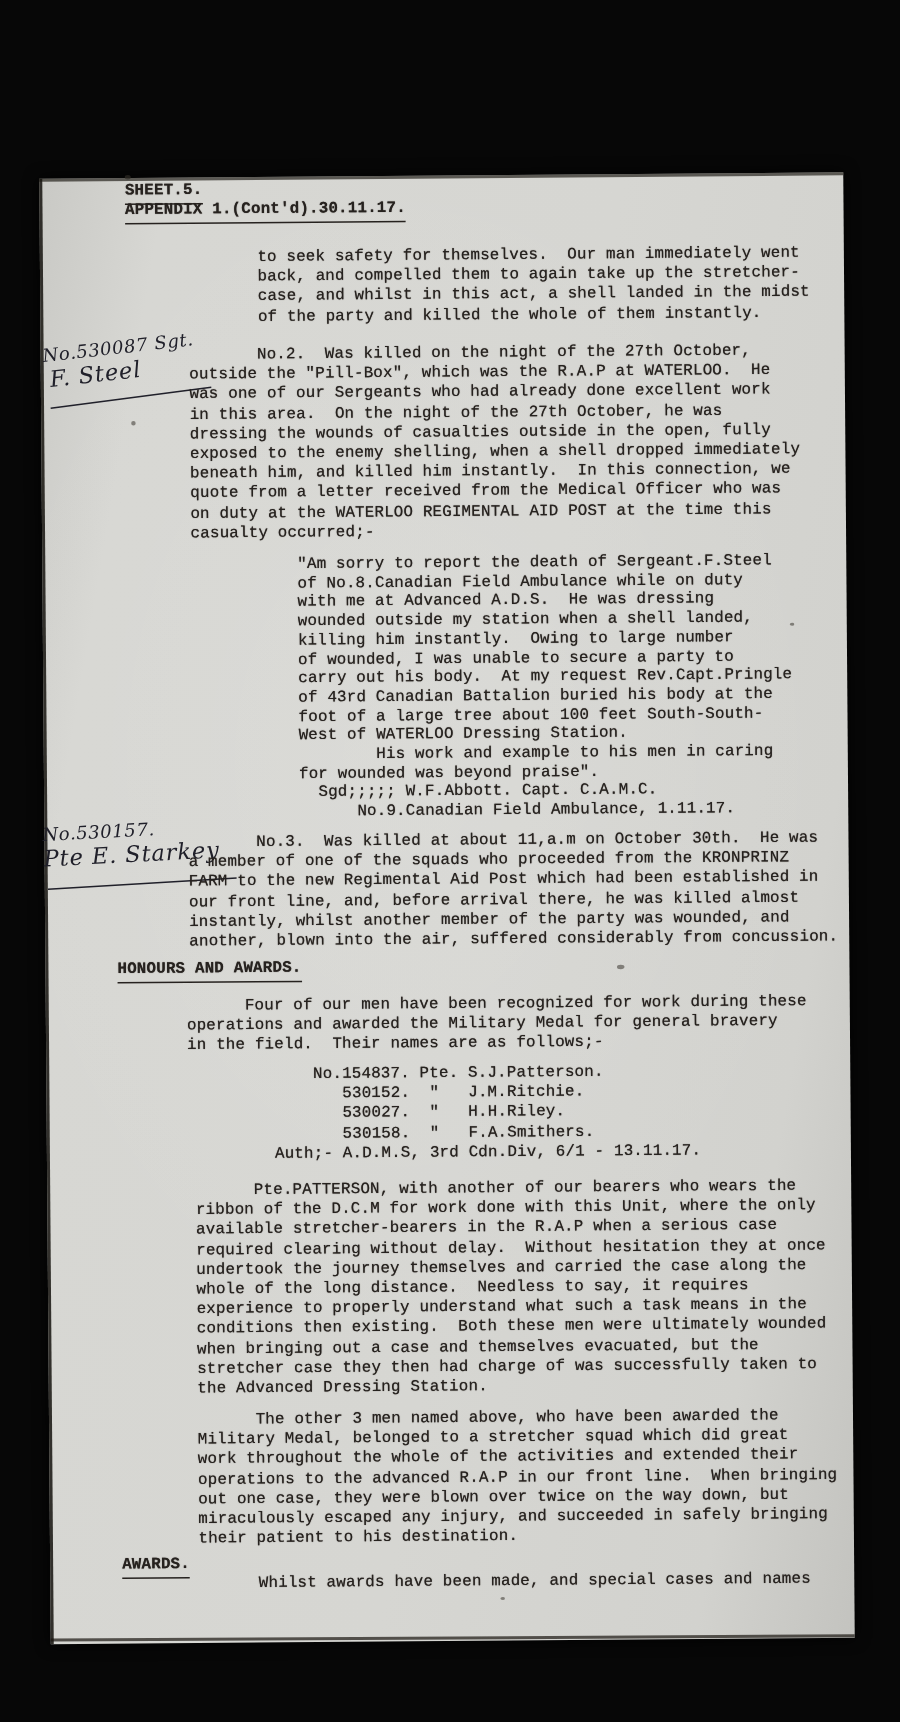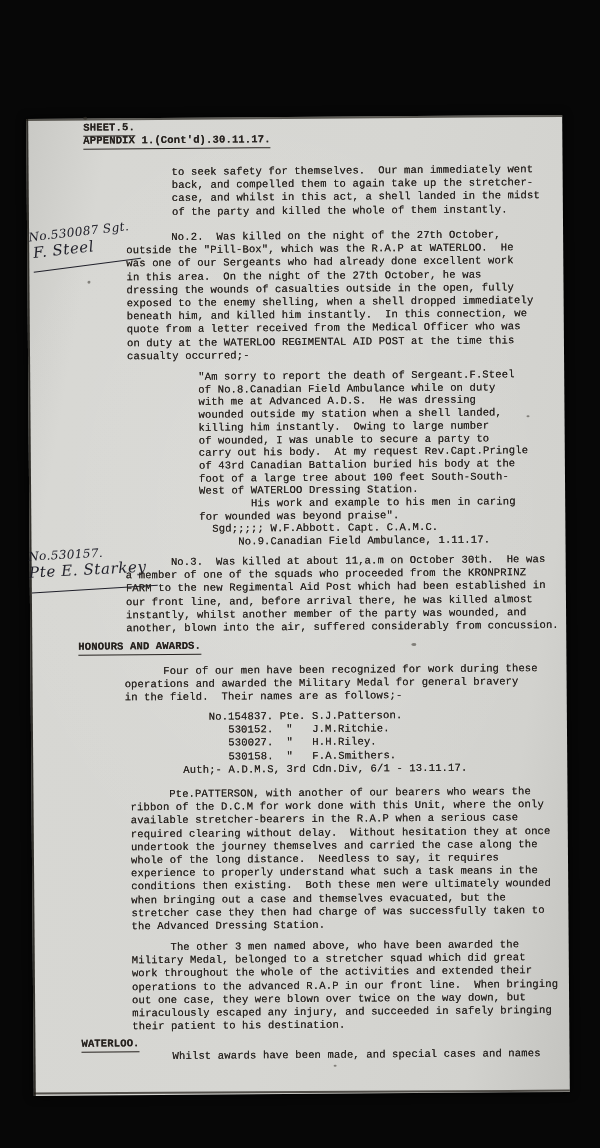--- a/index.html
+++ b/index.html
@@ -120,21 +120,21 @@
 the Advanced Dressing Station.</pre>
 
     <pre class="tw" style="left:99px;top:823px;">      The other 3 men named above, who have been awarded the
 Military Medal, belonged to a stretcher squad which did great
 work throughout the whole of the activities and extended their
 operations to the advanced R.A.P in our front line.  When bringing
 out one case, they were blown over twice on the way down, but
 miraculously escaped any injury, and succeeded in safely bringing
 their patient to his destination.</pre>
 
-    <pre class="tw head" style="left:48px;top:919px;">WATERLOO.</pre>
+    <pre class="tw head" style="left:48px;top:919px;">AWARDS.</pre>
 
     <pre class="tw" style="left:139px;top:932px;">Whilst awards have been made, and special cases and names</pre>
 
     <div class="specks">
       <span style="left:381px;top:527px;width:5px;height:3px;"></span>
       <span style="left:60px;top:162px;width:3px;height:3px;"></span>
       <span style="left:498px;top:300px;width:3px;height:2px;"></span>
       <span style="left:300px;top:948px;width:3px;height:2px;"></span>
       <span style="left:57px;top:-2px;width:4px;height:3px;"></span>
     </div>

